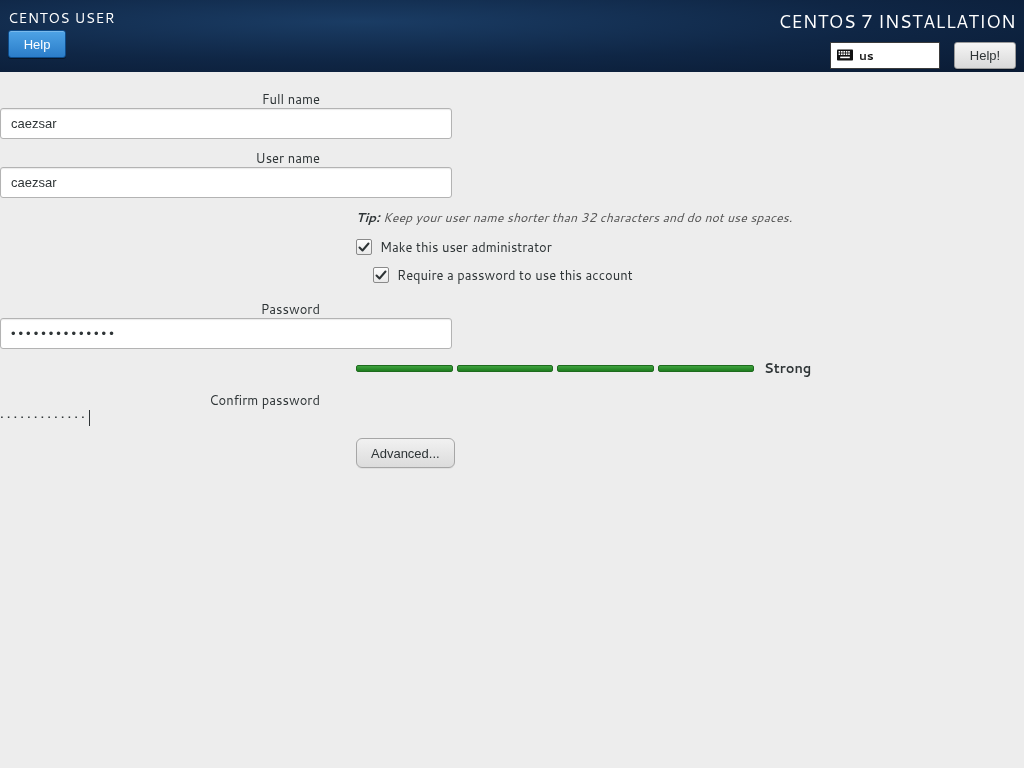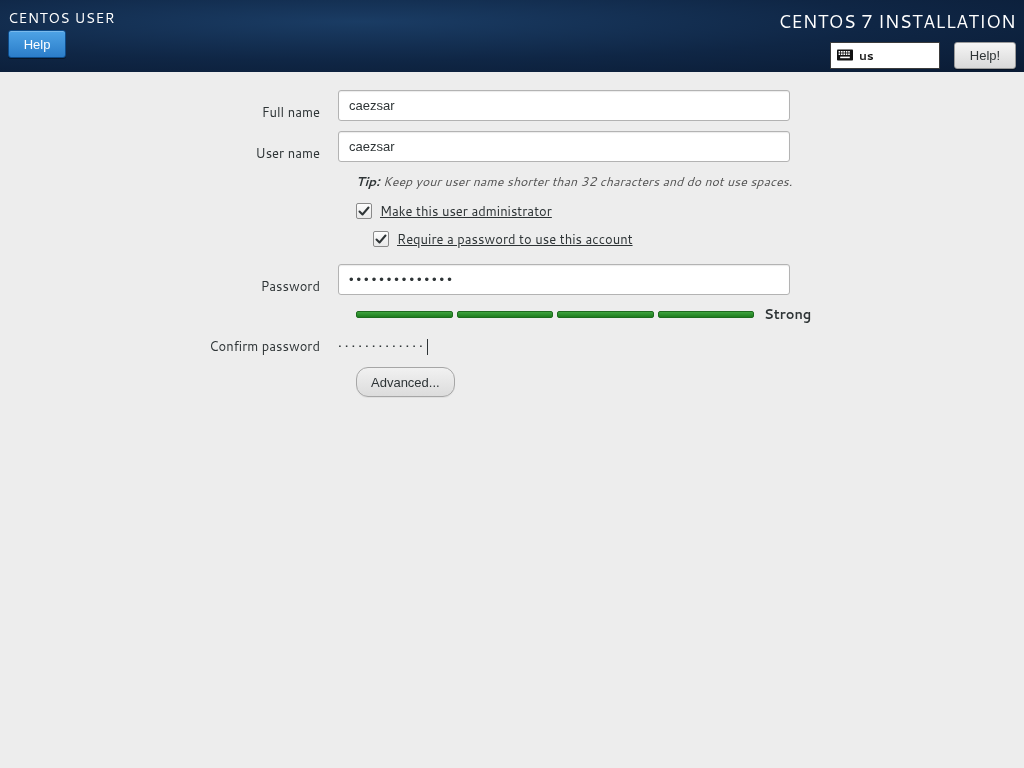--- a/index.html
+++ b/index.html
@@ -68,21 +68,21 @@
     background: linear-gradient(#f5f5f5, #d9d9d9);
     color: #2e3436;
     box-shadow: 0 1px 0 rgba(0,0,0,.35);
     cursor: pointer;
     font-size: 13px;
   }
 
   
   .content { padding-top: 18px; }
   .form { width: 808px; }
-  .row { display: flex; align-items: flex-end; margin-bottom: 10px; }
+  .row { display: flex; align-items: flex-start; margin-bottom: 10px; flex-direction: column; }
   .row .lbl {
     width: 338px;
     padding-right: 18px;
     text-align: right;
     color: #2e3436;
     font-size: 13px;
   }
   .row .field { width: 452px; }
   input.text {
     width: 452px; height: 31px;
@@ -91,21 +91,21 @@
     border-radius: 3px;
     background: #fff;
     font-size: 13px;
     color: #2e3436;
     box-shadow: inset 0 1px 1px rgba(0,0,0,.08);
   }
 
   .tip { margin-left: 356px; margin-top: 2px; margin-bottom: 12px; color: #555; font-size: 12.5px; font-style: italic; }
   .tip b { color: #2e3436; }
 
-  .check-row { margin-left: 356px; margin-bottom: 10px; display:flex; align-items:center; gap:8px;text-decoration:underline; }
+  .check-row { margin-left: 356px; margin-bottom: 10px; display:flex; align-items:center; gap:8px; }
   .chk {
     width: 16px; height: 16px;
     border: 1px solid #8a8a8a;
     border-radius: 2px;
     background: linear-gradient(#fdfdfd,#e9e9e9);
     display: inline-flex; align-items:center; justify-content:center;
     cursor: pointer;
   }
   .chk svg { width: 12px; height: 12px; }
   .chk-label { cursor: pointer; }
@@ -118,21 +118,21 @@
     border: 1px solid #1e6b1e;
     border-radius: 2px;
     background: linear-gradient(#3fa33f,#1e7d1e);
   }
   .strength-label { font-weight: 700; color: #2e3436; font-size: 13px; width: 44px; text-align: right; }
 
   .adv-btn {
     margin-left: 356px;
     height: 30px;
     padding: 0 14px;
-    border-radius: 12px;
+    border-radius: 6px;
     border: 1px solid #a6a6a6;
     background: linear-gradient(#f1f1f1, #dcdcdc);
     color: #2e3436;
     cursor: pointer;
     font-size: 13px;
     box-shadow: 0 1px 0 rgba(0,0,0,.05);
   }
 
   .pw-display {
     letter-spacing: 3px;

